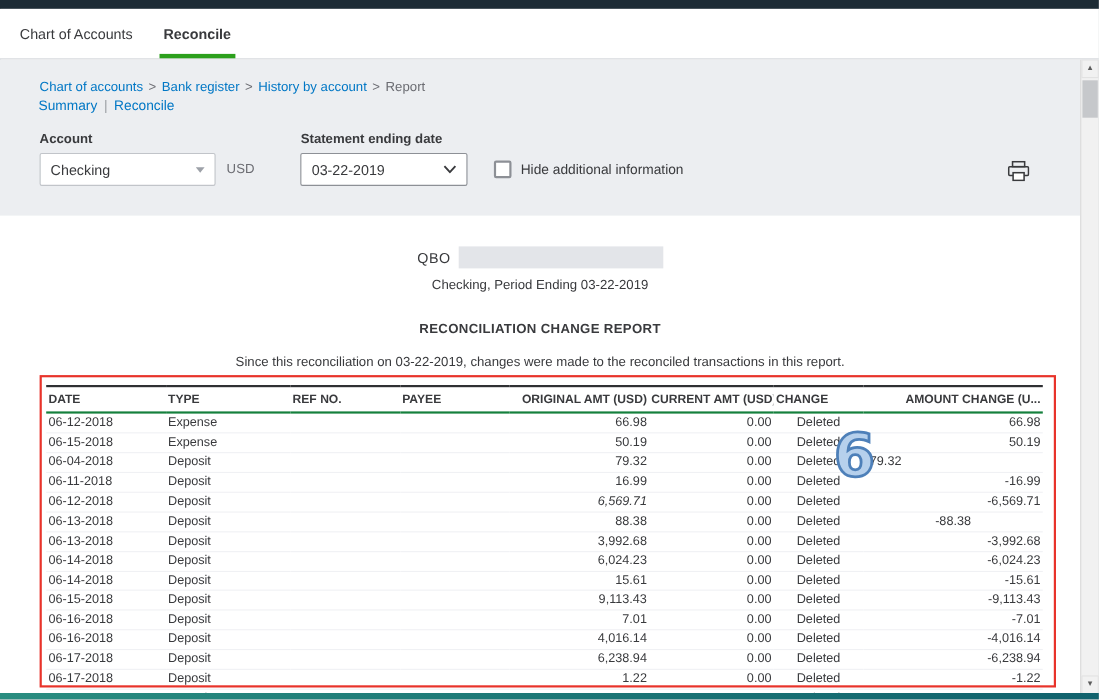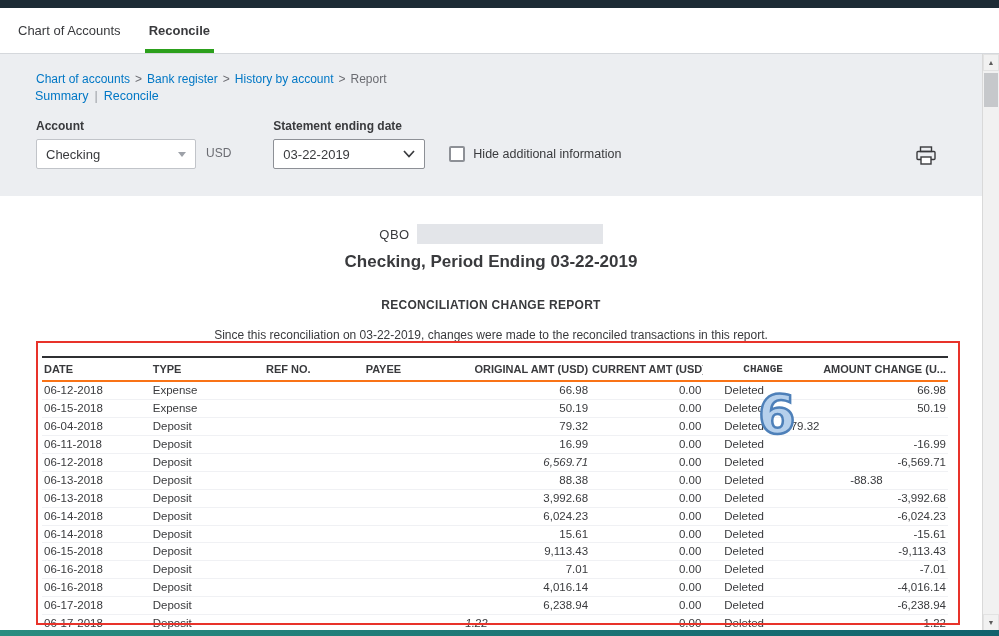--- a/index.html
+++ b/index.html
@@ -44,34 +44,34 @@
   .date-group { margin-left:42px; }
   .date-select { width:152px; border-color:#8d9096; }
   .chk-group { display:flex; align-items:center; margin:0 0 7px 24px; cursor:pointer; }
   .chk-box { width:16px; height:16px; background:#fff; border:2px solid #8d9096; border-radius:2px; }
   .chk-lbl { font-size:12.5px; margin-left:8px; color:#393a3d; }
   .print-btn { margin-left:auto; margin-right:46px; margin-bottom:4px; cursor:pointer; display:flex; }
   
   .report { position:absolute; top:142px; left:0; right:0; bottom:0; background:#fff; text-align:center; }
   .company-line { padding-top:28px; display:flex; justify-content:center; align-items:center; font-size:13px; letter-spacing:.5px; }
   .redacted { width:186px; height:20px; background:#e3e5e9; margin-left:7px; }
-  .subtitle { font-size:17px; font-weight:bold; margin-top:8px; }
+  .subtitle { font-size:12px; font-weight:normal; margin-top:8px; }
   .heading { font-size:12px; font-weight:bold; margin-top:26px; letter-spacing:.3px; }
   .desc { font-size:12px; margin-top:16px; color:#393a3d; }
   
   table.report-table {
     table-layout:fixed; border-collapse:collapse; font-size:11.5px;
     width:calc(100% - 76px); margin:14px 34px 0 42px; text-align:left;
   }
   .report-table col.c0{width:12%} .report-table col.c1{width:12.5%}
   .report-table col.c2{width:11%} .report-table col.c3{width:11%}
   .report-table col.c4{width:14%} .report-table col.c5{width:12.5%}
   .report-table col.c6{width:9%}  .report-table col.c7{width:18%}
   .report-table th {
-    border-top:2px solid #2f3033; border-bottom:2px solid #f97316;
+    border-top:2px solid #2f3033; border-bottom:2px solid #15803d;
     padding:5px 2px; font-size:11px; white-space:nowrap; overflow:hidden;
   }
   .report-table td { padding:1px 2px; line-height:1.3; white-space:nowrap; overflow:hidden; border-bottom:1px solid #f0f1f4; }
   
   .red-box { position:absolute; left:36px; top:341px; width:924px; height:284px; border:2px solid #e8332a; z-index:4; pointer-events:none; }
   .annotation-6 {
     position:absolute; left:758px; top:388px; z-index:5; pointer-events:none;
     font-family:"DejaVu Sans", sans-serif; font-size:54px; font-weight:bold; line-height:1;
     color:#b6d0ec; -webkit-text-stroke:2.5px #4e80b9; text-shadow:0 0 1px #4e80b9;
   }
@@ -163,21 +163,21 @@
             <col class="c7">
         </colgroup>
         <thead>
           <tr>
               <th style="text-align: left;">DATE</th>
               <th style="text-align: left;">TYPE</th>
               <th style="text-align: left;">REF NO.</th>
               <th style="text-align: left;">PAYEE</th>
               <th style="text-align: right;">ORIGINAL AMT (USD)</th>
               <th style="text-align: right;">CURRENT AMT (USD)</th>
-              <th style="text-align: right; font-family: Liberation Mono, monospace;">CHANGE</th>
+              <th style="text-align: left;">CHANGE</th>
               <th style="text-align: right;">AMOUNT CHANGE (U...</th>
             </tr>
         </thead>
         <tbody>
             <tr>
               <td style="text-align: left;">06-12-2018</td>
               <td style="text-align: left;">Expense</td>
               <td style="text-align: left;"></td>
               <td style="text-align: left;"></td>
               <td style="text-align: right;">66.98</td>
@@ -303,21 +303,21 @@
               <td style="text-align: right;">6,238.94</td>
               <td style="text-align: right;">0.00</td>
               <td style="text-align: center;">Deleted</td>
               <td style="text-align: right;">-6,238.94</td>
             </tr>
             <tr>
               <td style="text-align: left;">06-17-2018</td>
               <td style="text-align: left;">Deposit</td>
               <td style="text-align: left;"></td>
               <td style="text-align: left;"></td>
-              <td style=" font-style: italic;">1.22</td>
+              <td style="text-align: right;">1.22</td>
               <td style="text-align: right;">0.00</td>
               <td style="text-align: center;">Deleted</td>
               <td style="text-align: right;">-1.22</td>
             </tr>
             <tr>
               <td style="text-align: left;">06-23-2018</td>
               <td style="text-align: left;">Deposit</td>
               <td style="text-align: left;"></td>
               <td style="text-align: left;"></td>
               <td style="text-align: right;">3,489.49</td>

